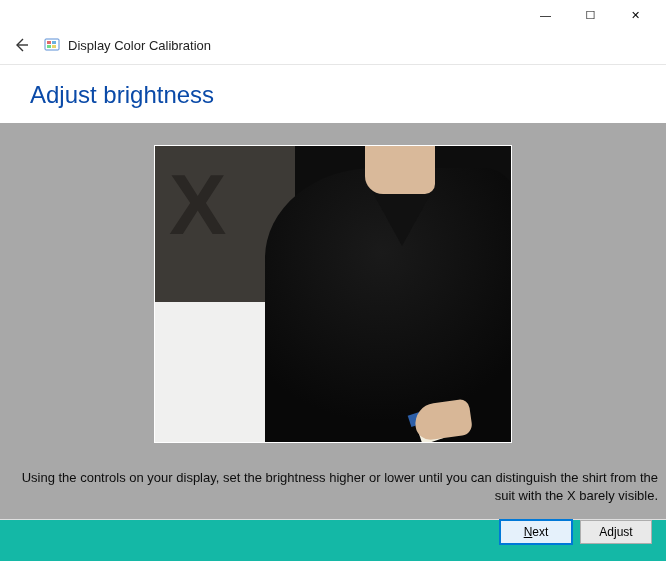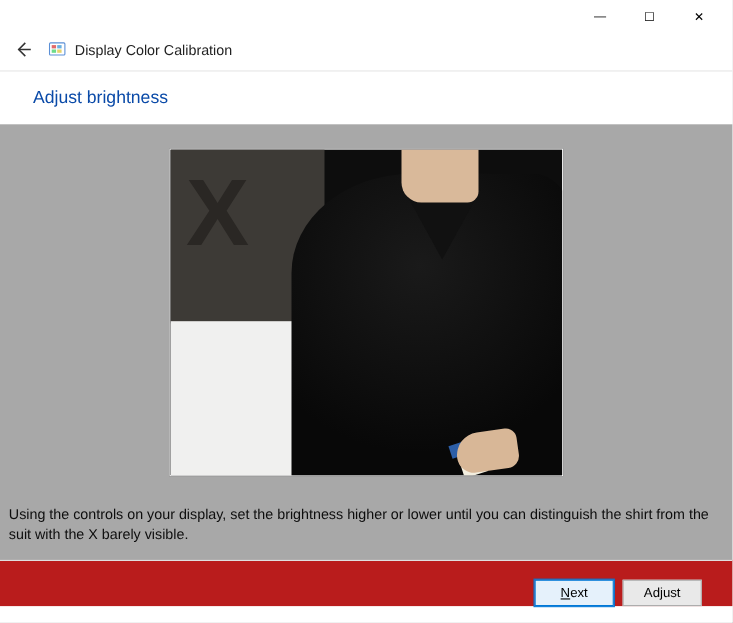--- a/index.html
+++ b/index.html
@@ -46,21 +46,21 @@
   }
   .app-title {
     font-size: 13px;
     color: #222;
   }
   .page-heading-wrap {
     padding: 16px 30px 14px 30px;
   }
   .page-heading {
     color: #0a4aa8;
-    font-size: 16px;
+    font-size: 24px;
     font-weight: 400;
   }
   .stage {
     background: #a8a8a8;
     width: 100%;
     height: 396px;
     position: relative;
     display: flex;
     flex-direction: column;
     align-items: center;
@@ -133,34 +133,34 @@
   }
   .pen-blue{
     position:absolute; bottom:18px; right:80px;
     width:22px; height:12px; background:#2d5fa8;
     transform: rotate(-18deg);
   }
   .caption {
     position: absolute;
     bottom: 14px;
     left: 0; right: 0;
-    text-align: left;
+    text-align: right;
     color: #0d0d0d;
     font-size: 13px;
     padding: 0 8px;
     line-height: 1.4;
   }
   .footer {
-    background: #b91c1c;
+    background: #14b8a6;
     border-top: 1px solid #dfdfdf;
     height: 42px;
     display: flex;
     justify-content: flex-end;
-    align-items: flex-end;
-    padding-right: 28px;
+    align-items: flex-start;
+    padding-right: 14px;
     gap: 8px;
   }
   .btn {
     min-width: 72px;
     height: 24px;
     background: #e9e9e9;
     border: 1px solid #adadad;
     font-size: 12px;
     font-family: inherit;
     color: #000;

